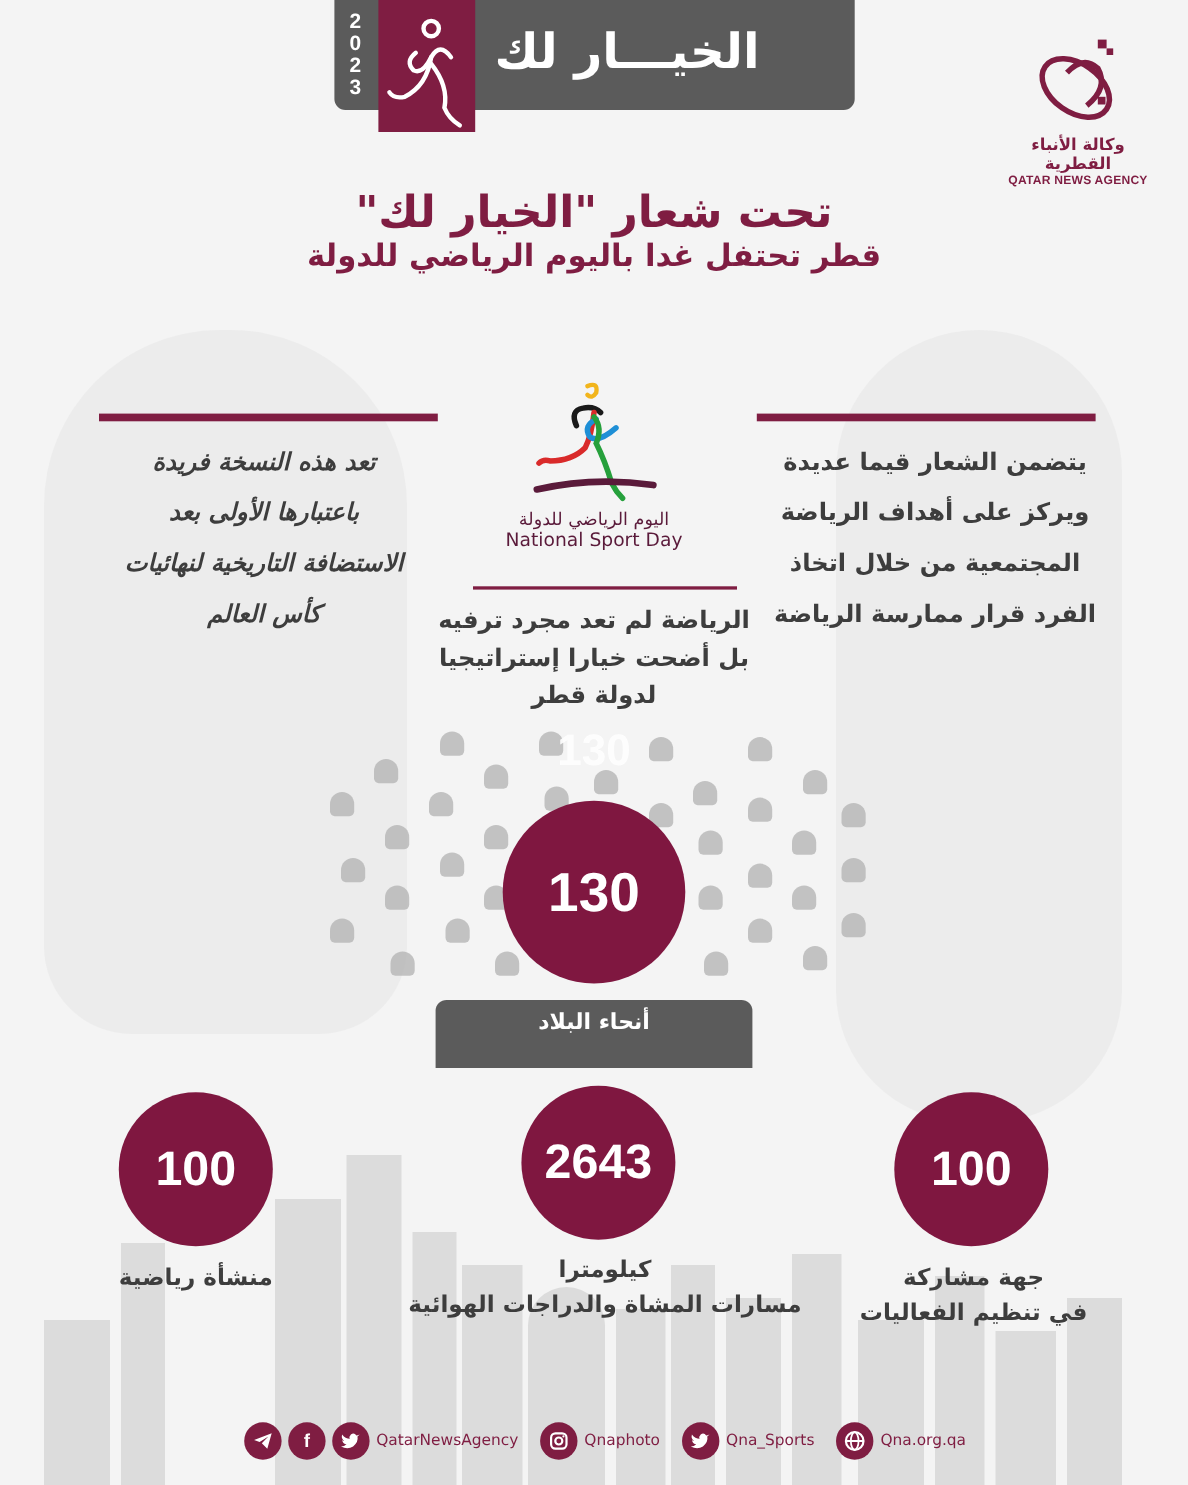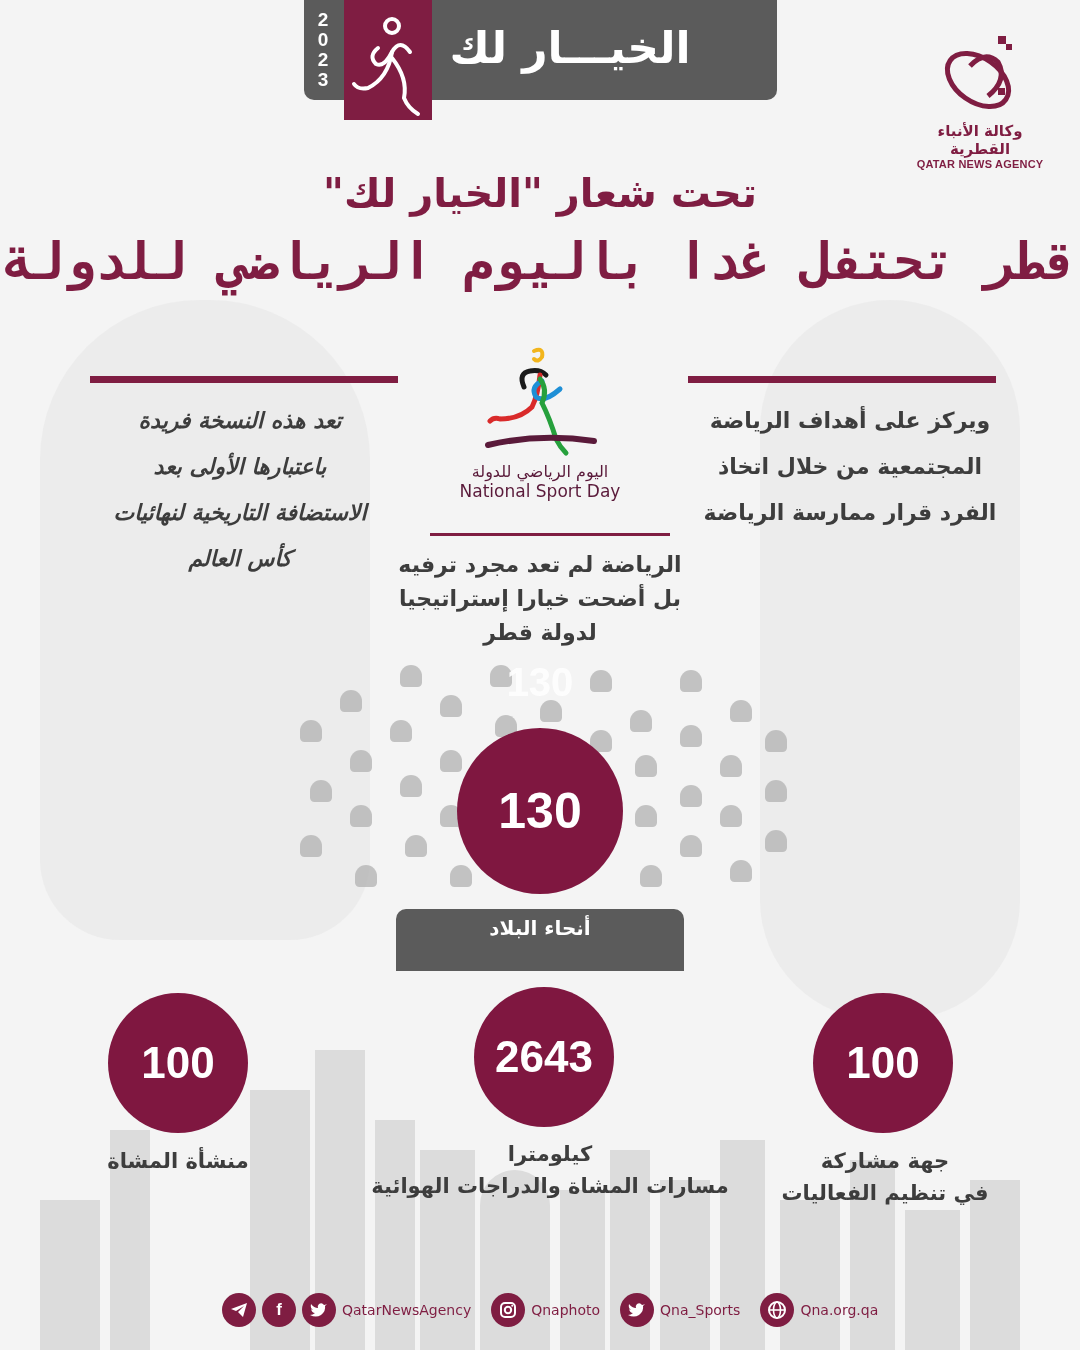--- a/index.html
+++ b/index.html
@@ -42,21 +42,21 @@
   .qna-mark { width: 100px; height: 90px; margin: 0 auto; display: block; }
   .qna-ar { color: #7f1d42; font-size: 15px; font-weight: bold; direction: rtl; margin-top: 2px; }
   .qna-en { color: #7f1d42; font-size: 11px; font-weight: bold; font-family: "Liberation Sans", sans-serif; letter-spacing: .2px; }
 
   
   .headline {
     position: absolute; left: 0; width: 1080px; text-align: center; direction: rtl;
     color: #7f1d42; font-weight: bold;
   }
   .headline-1 { top: 170px; font-size: 40px; }
-  .headline-2 { top: 232px; font-size: 51px; font-family: Liberation Mono, monospace; }
+  .headline-2 { top: 216px; font-size: 28px; }
 
   .rule { position: absolute; height: 7px; background: #7f1d42; }
   .rule-left { left: 90px; top: 376px; width: 308px; }
   .rule-right { left: 688px; top: 376px; width: 308px; }
   .rule-center { left: 430px; top: 533px; width: 240px; height: 3px; }
 
   .side-text {
     position: absolute; direction: rtl; text-align: center;
     font-size: 22px; font-weight: bold; color: #3d3d3d; line-height: 46px;
   }
@@ -174,20 +174,21 @@
 <div class="rule rule-right"></div>
 <div class="rule rule-center"></div>
 
 <div class="side-text side-left">
   <div>تعد هذه النسخة فريدة</div>
   <div>باعتبارها الأولى بعد</div>
   <div>الاستضافة التاريخية لنهائيات</div>
   <div>كأس العالم</div>
 </div>
 <div class="side-text side-right">
+  <div>يتضمن الشعار قيما عديدة</div>
   <div>ويركز على أهداف الرياضة</div>
   <div>المجتمعية من خلال اتخاذ</div>
   <div>الفرد قرار ممارسة الرياضة</div>
 </div>
 
 <div class="nsd-logo">
   <svg class="nsd-mark" viewBox="0 0 140 115">
     <path d="M64 6 Q74 2 72 12 Q68 18 64 14" fill="none" stroke="#f2b51c" stroke-width="4" stroke-linecap="round"></path>
     <path d="M54 42 Q48 28 60 26 Q70 24 76 30" fill="none" stroke="#1a1a1a" stroke-width="5" stroke-linecap="round"></path>
     <path d="M70 30 Q68 50 62 62 Q50 74 30 74 Q24 72 20 76" fill="none" stroke="#d92a2a" stroke-width="5" stroke-linecap="round"></path>
@@ -255,21 +256,21 @@
   <span>100</span>
 </div>
 <div class="circle circle-sm circle-2">
   <span>2643</span>
 </div>
 <div class="circle circle-sm circle-3">
   <span>100</span>
 </div>
 
 <div class="stat-label stat-label-1">
-  <div>منشأة المشاة</div>
+  <div>منشأة رياضية</div>
 </div>
 <div class="stat-label stat-label-2">
   <div>كيلومترا</div>
   <div>مسارات المشاة والدراجات الهوائية</div>
 </div>
 <div class="stat-label stat-label-3">
   <div>جهة مشاركة</div>
   <div>في تنظيم الفعاليات</div>
 </div>
 

